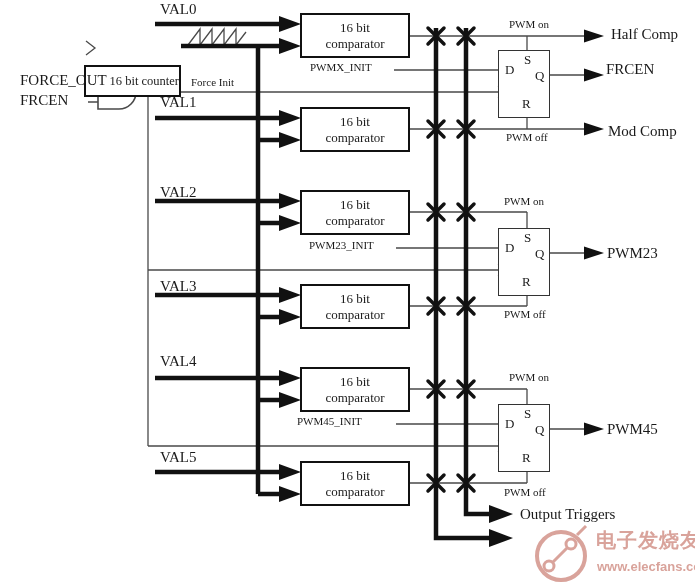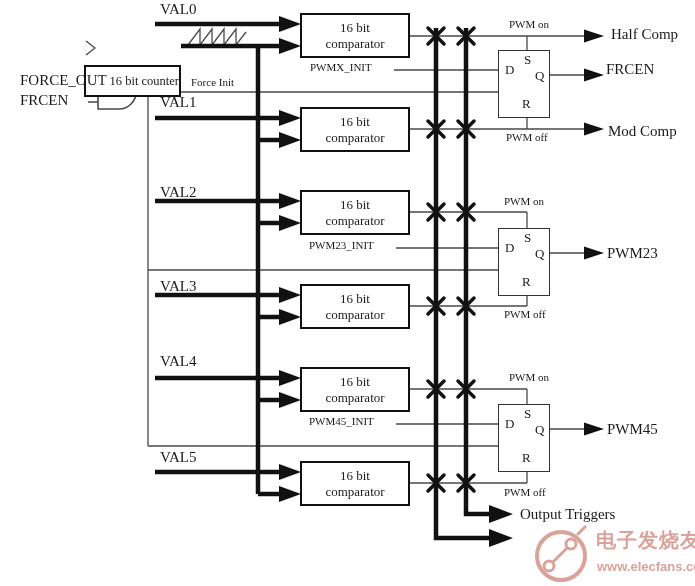--- a/index.html
+++ b/index.html
@@ -165,21 +165,21 @@
 
   <div class="lbl" style="left:160px;top:2px">VAL0</div>
   <div class="lbl" style="left:160px;top:95px">VAL1</div>
   <div class="lbl" style="left:160px;top:185px">VAL2</div>
   <div class="lbl" style="left:160px;top:279px">VAL3</div>
   <div class="lbl" style="left:160px;top:354px">VAL4</div>
   <div class="lbl" style="left:160px;top:450px">VAL5</div>
 
   <div class="lbl lbl-sm" style="left:310px;top:62px">PWMX_INIT</div>
   <div class="lbl lbl-sm" style="left:309px;top:240px">PWM23_INIT</div>
-  <div class="lbl lbl-sm" style="left:309px;top:416px">PWM45_INIT</div>
+  <div class="lbl lbl-sm" style="left:297px;top:416px">PWM45_INIT</div>
 
   <div class="lbl lbl-sm" style="left:509px;top:19px">PWM on</div>
   <div class="lbl lbl-sm" style="left:506px;top:132px">PWM off</div>
   <div class="lbl lbl-sm" style="left:504px;top:196px">PWM on</div>
   <div class="lbl lbl-sm" style="left:504px;top:309px">PWM off</div>
   <div class="lbl lbl-sm" style="left:509px;top:372px">PWM on</div>
   <div class="lbl lbl-sm" style="left:504px;top:487px">PWM off</div>
 
   <div class="lbl" style="left:611px;top:27px">Half Comp</div>
   <div class="lbl" style="left:606px;top:62px">FRCEN</div>

